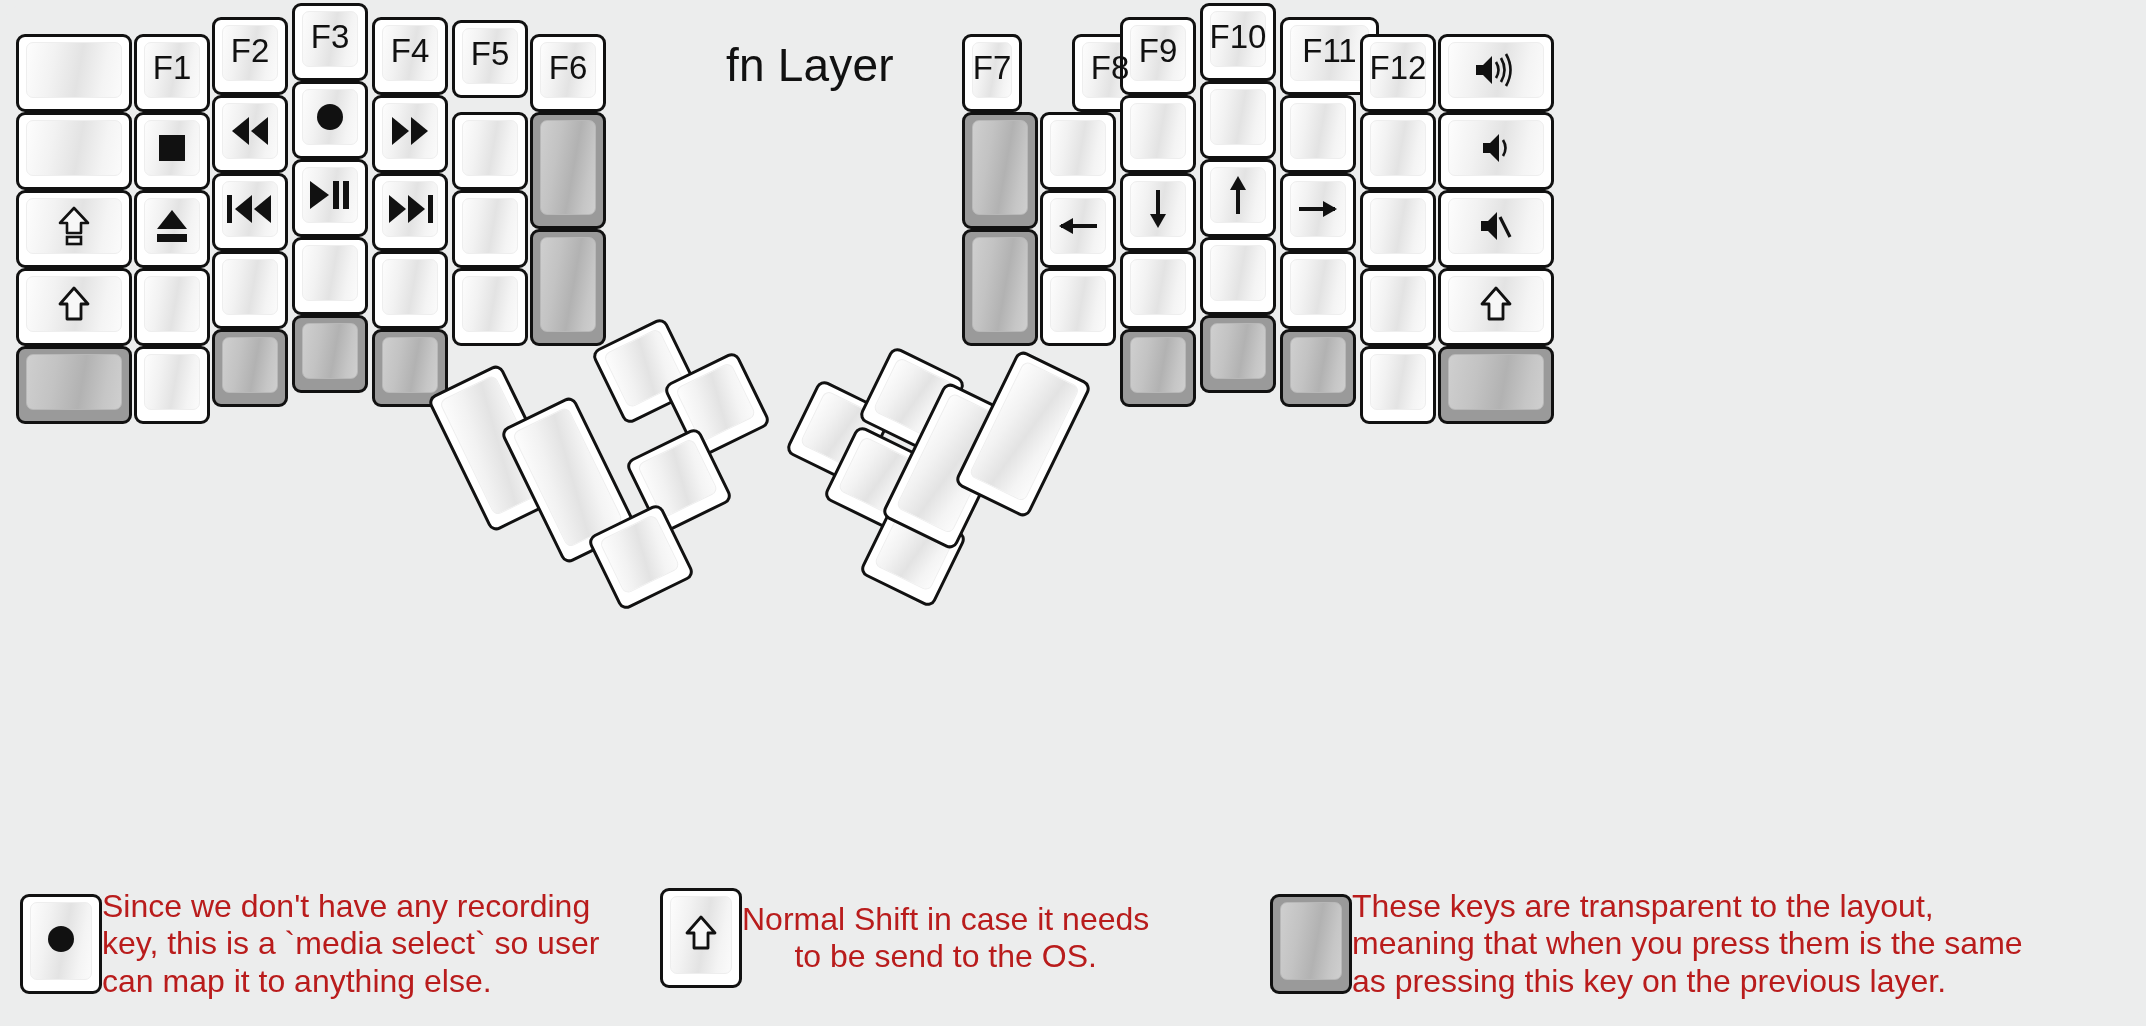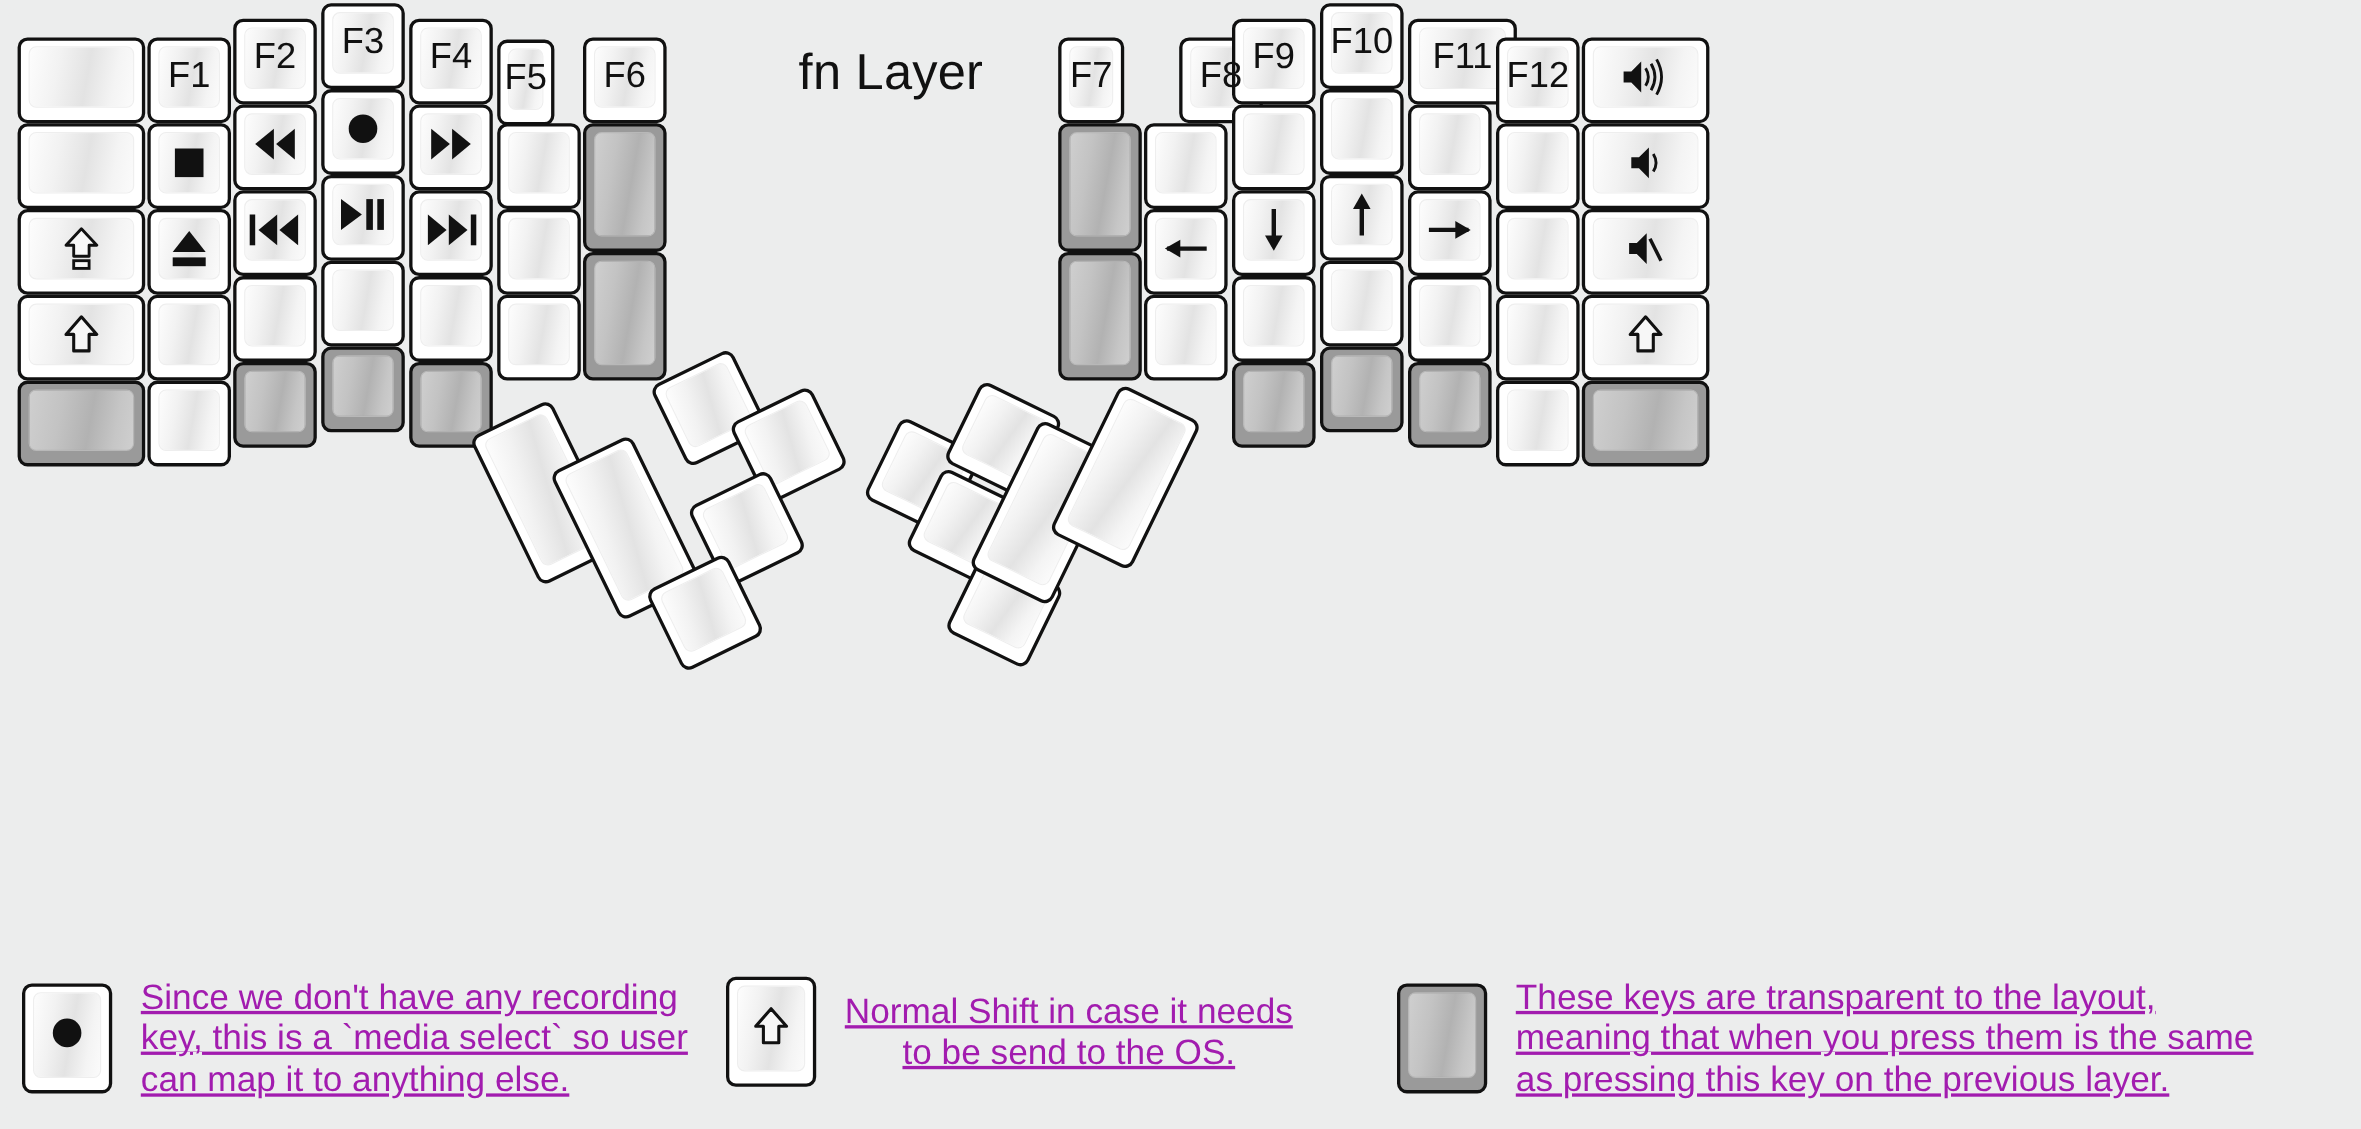--- a/index.html
+++ b/index.html
@@ -73,24 +73,22 @@
     background:linear-gradient(100deg,#fdfdfd 0%,#f2f2f2 28%,#e3e3e3 55%,#f4f4f4 80%,#fbfbfb 100%);
     border:1px solid #eee;
   }
   .legend-key.trans{background:#9a9a9a;}
   .legend-key.trans .cap{
     background:linear-gradient(100deg,#cfcfcf 0%,#c3c3c3 30%,#b2b2b2 58%,#c6c6c6 82%,#cfcfcf 100%);
     border:1px solid #b8b8b8;
   }
   .legend-key .glyph{position:relative;z-index:3;}
   .legend-text{
-    margin-left:26px;
-    font-size:32px;line-height:1.17;color:#a21caf;
+    font-size:32px;line-height:1.17;color:#b91c1c;
     white-space:pre-line;
-    text-decoration:underline;
   }
 </style>
 </head>
 <body>
 
 <div id="root">
   <div class="panel"></div>
 
   <div class="title" id="title" style="left: 726px; top: 38px;">fn Layer</div>
 
@@ -227,21 +225,21 @@
             <rect x="42" y="2" width="5" height="28" fill="#111"></rect>
           </svg>
         </span>
       </div>
       <div class="key" style="left: 372px; top: 251px; width: 76px; height: 78px;">
         <div class="cap"></div>
       </div>
       <div class="key trans" style="left: 372px; top: 329px; width: 76px; height: 78px;">
         <div class="cap"></div>
       </div>
-      <div class="key toplabel" style="left: 452px; top: 36px; width: 52px; height: 78px;">
+      <div class="key toplabel" style="left: 452px; top: 20px; width: 76px; height: 78px;">
         <div class="cap"></div>
         <div class="lbl">F5</div>
       </div>
       <div class="key" style="left: 452px; top: 112px; width: 76px; height: 78px;">
         <div class="cap"></div>
       </div>
       <div class="key" style="left: 452px; top: 190px; width: 76px; height: 78px;">
         <div class="cap"></div>
       </div>
       <div class="key" style="left: 452px; top: 268px; width: 76px; height: 78px;">

